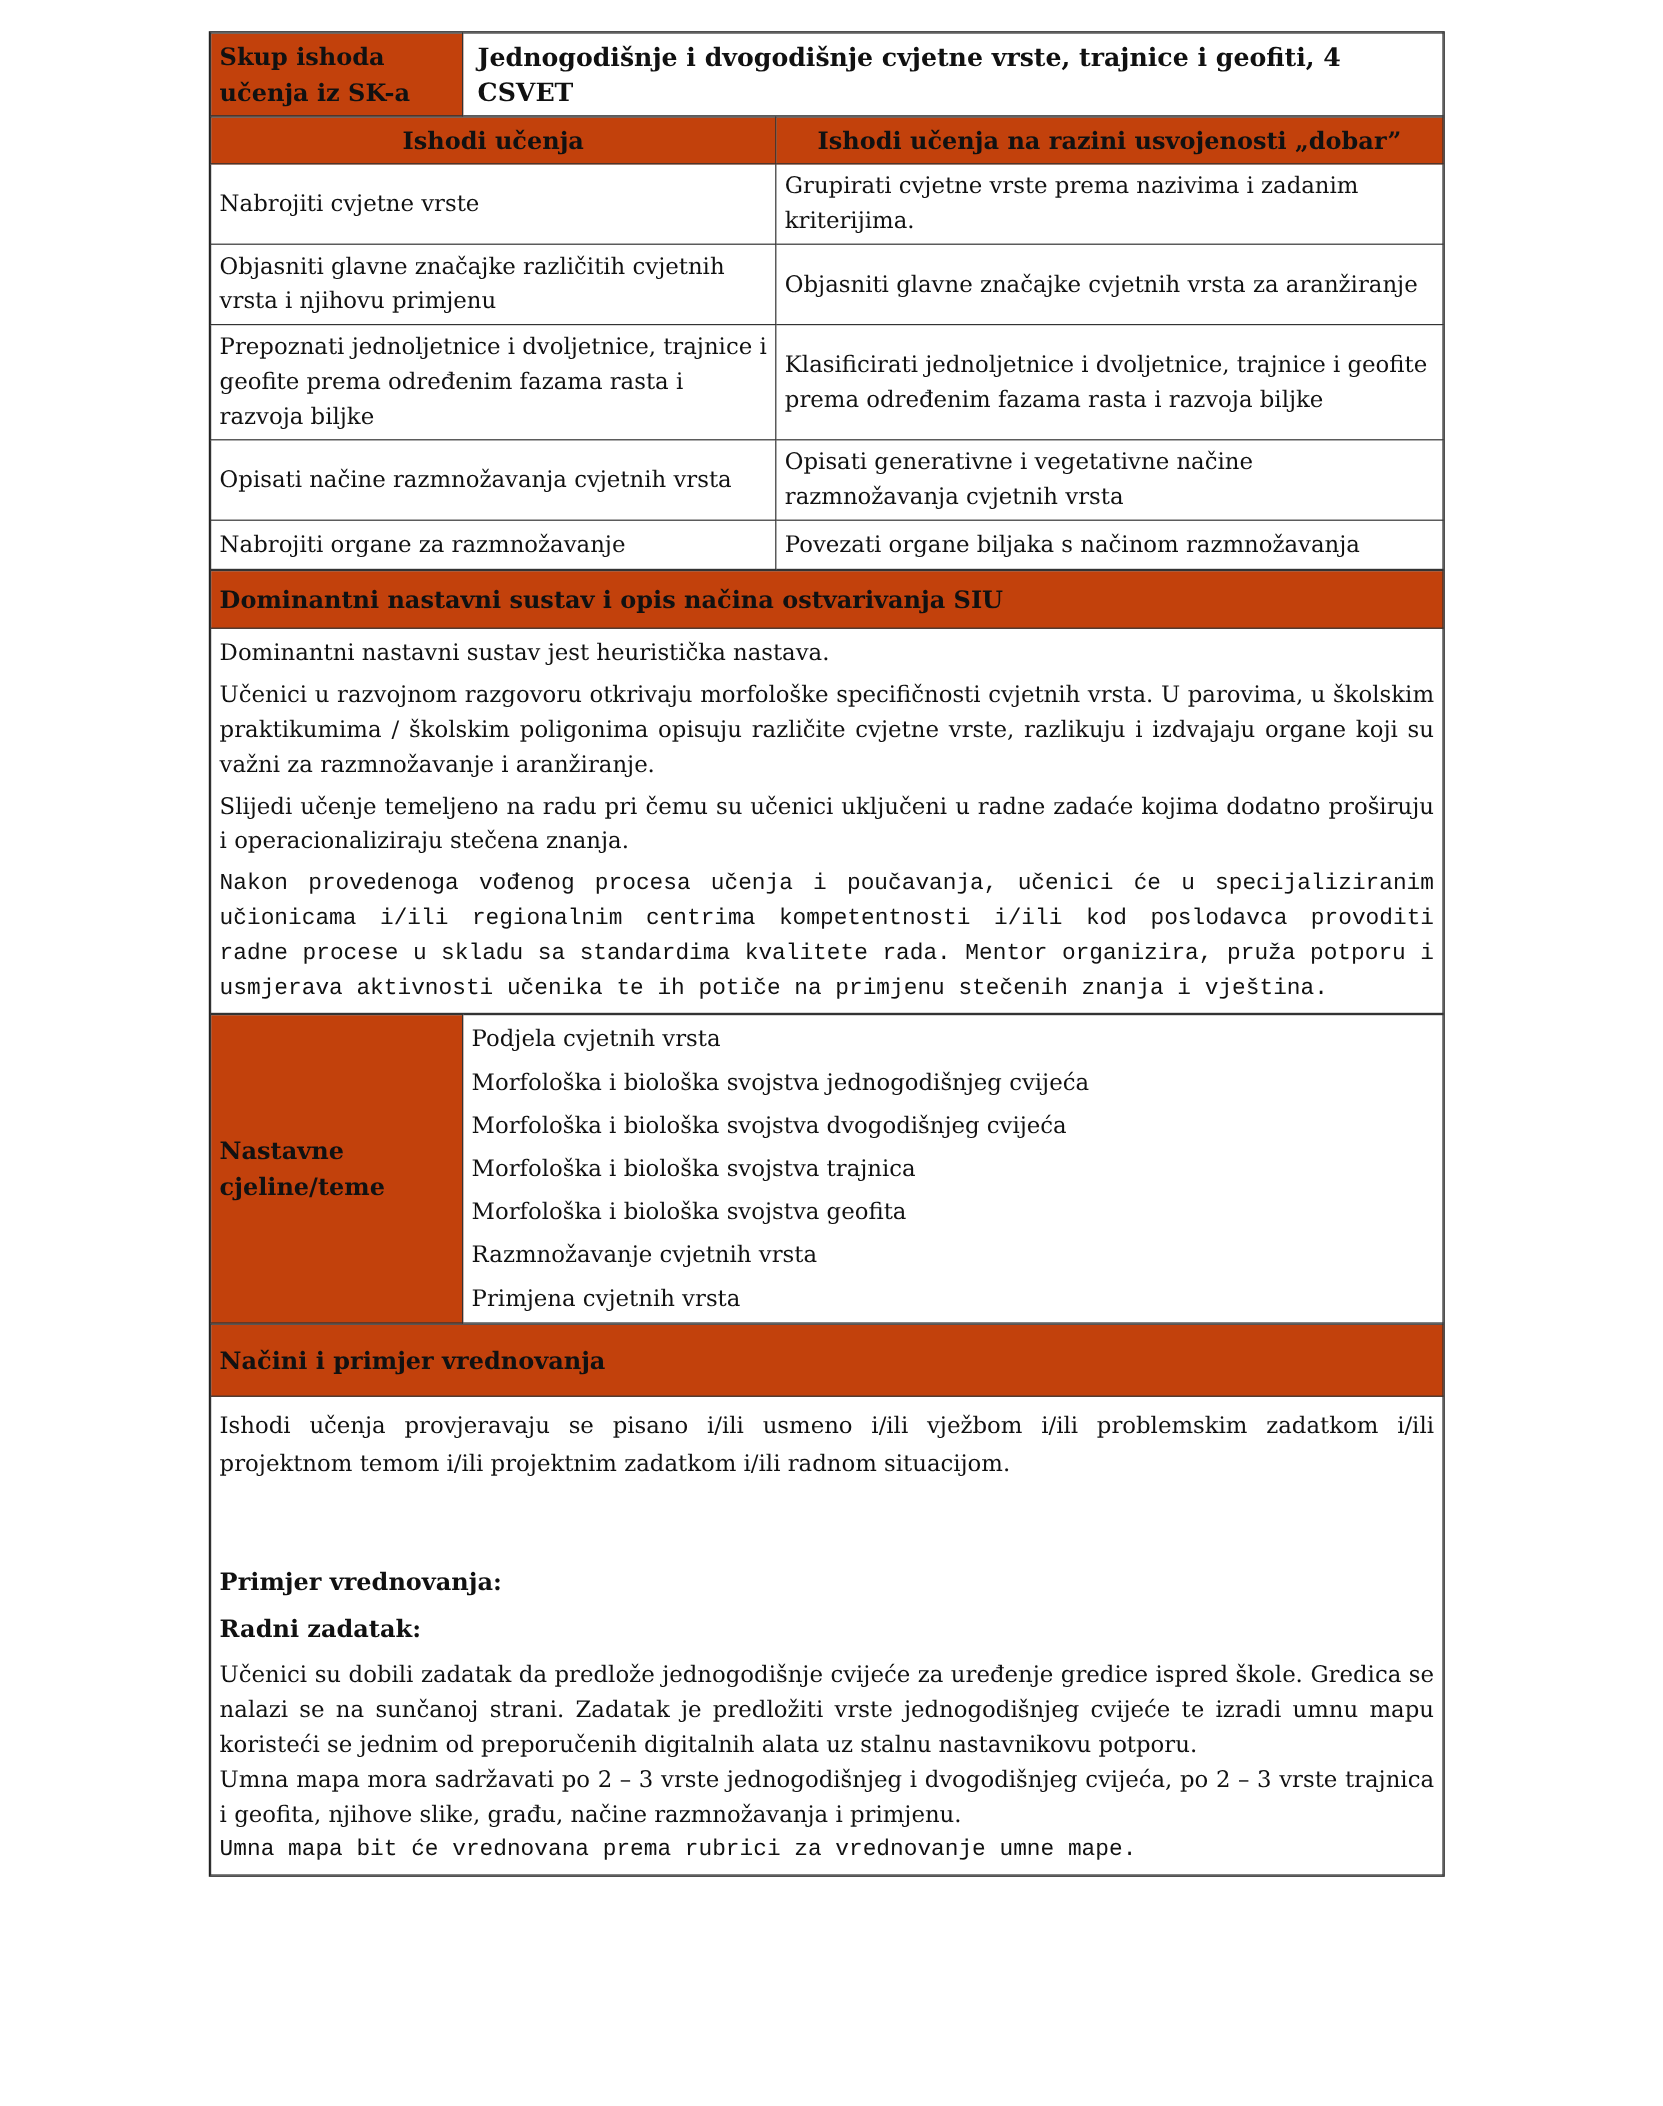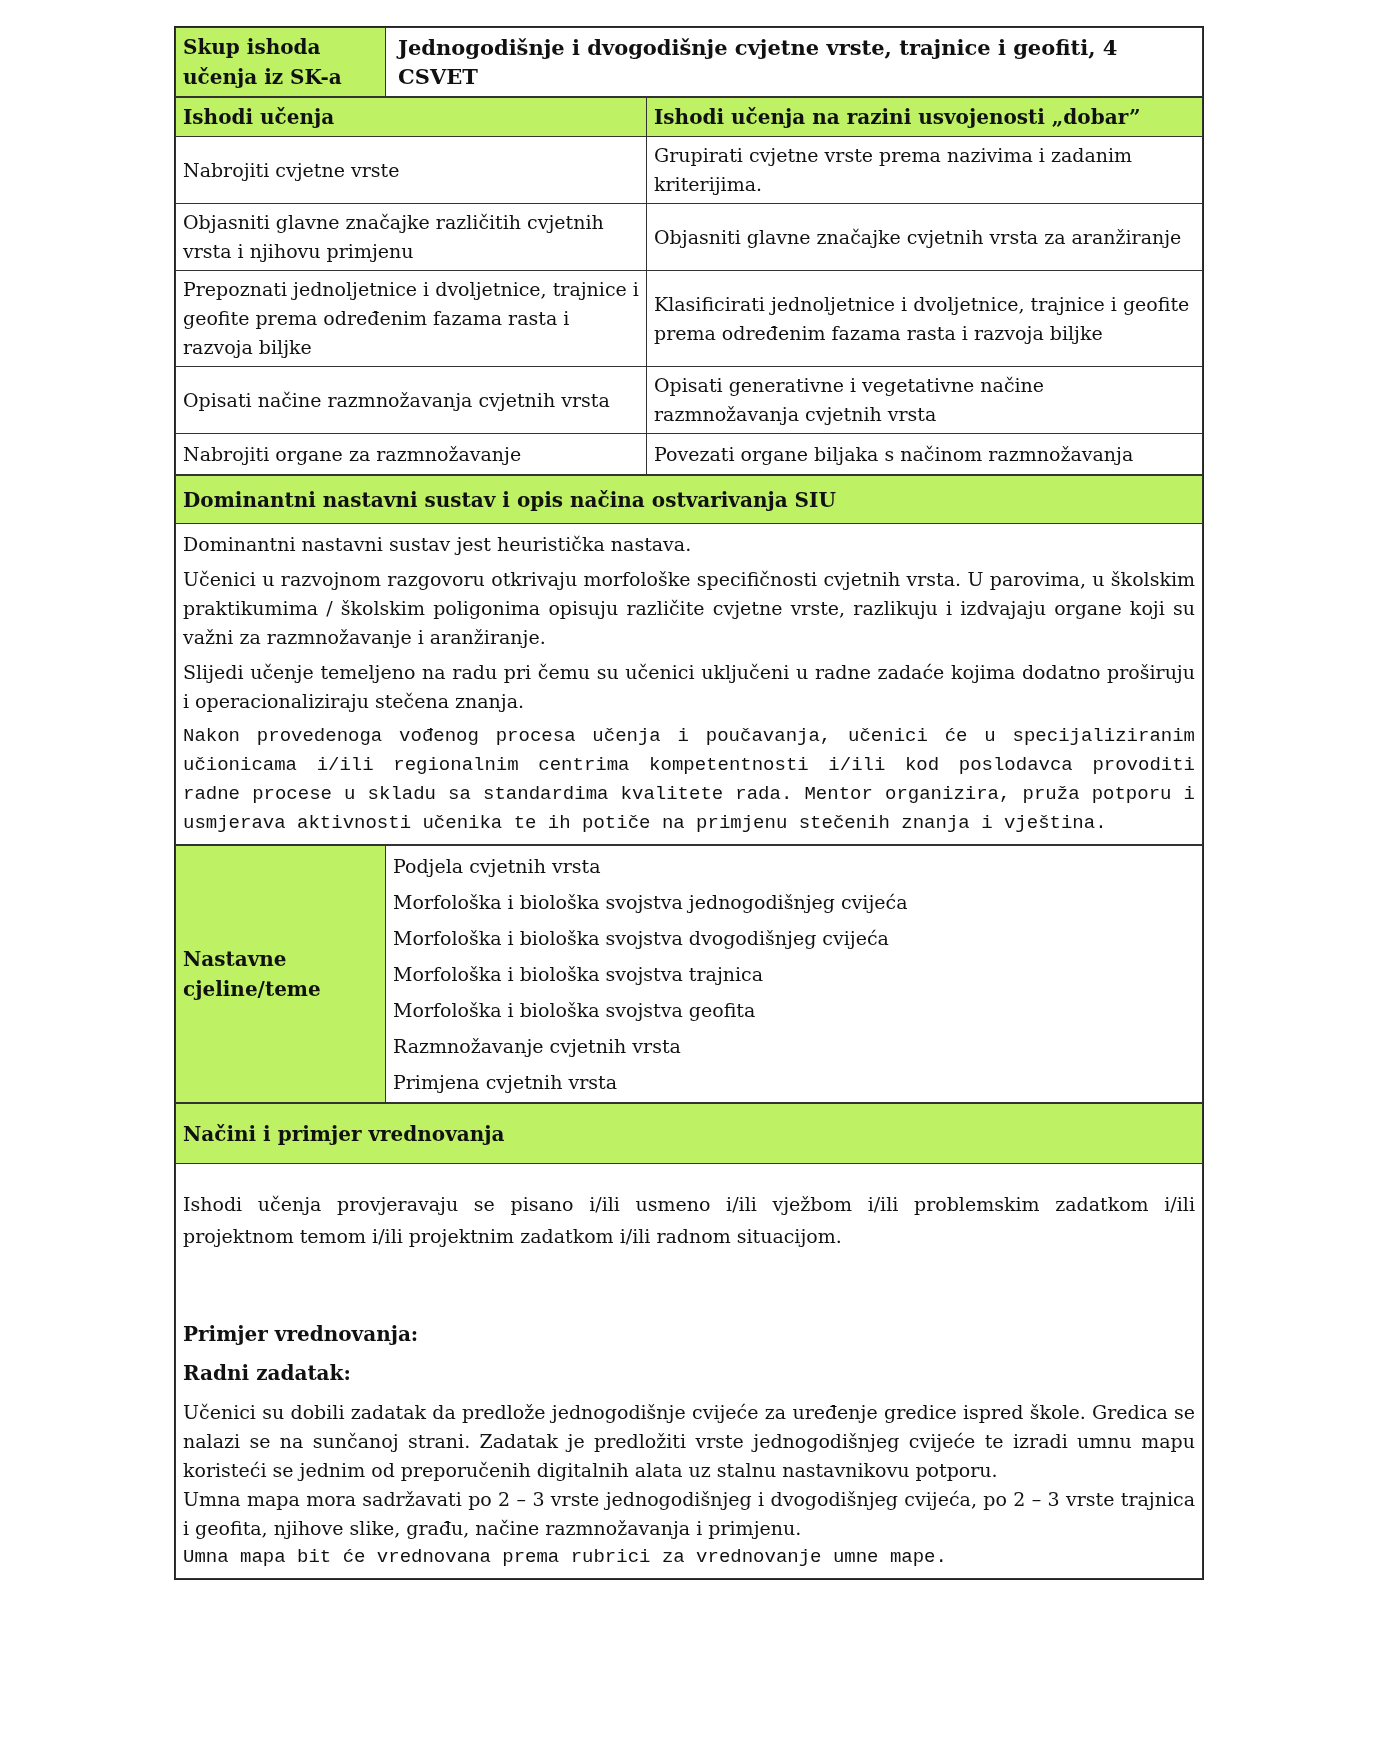--- a/index.html
+++ b/index.html
@@ -16,23 +16,23 @@
   table { border-collapse: collapse; width: 100%; table-layout: fixed; }
   td, th {
     border: 1.3px solid #333;
     padding: 4px 7px;
     font-size: 19px;
     line-height: 29px;
     vertical-align: middle;
     font-weight: normal;
     text-align: left;
   }
-  .blue { background: #bef264; }
+  .blue { background: #c2410c; }
   .bold { font-weight: bold; }
-  .center { }
+  .center { text-align: center; }
   .hdr-label { font-size: 20px; line-height: 30px; }
   .title-val { font-size: 21px; font-weight: bold; padding-left: 12px; }
   .para { margin: 0 0 6px 0; text-align: justify; }
   .para:last-child { margin-bottom: 0; font-family: Liberation Mono, monospace; }
   .topics div { line-height: 36px; }
   .eval p { margin: 0; }
   .eval .sp { height: 58px; }
   .sub { font-weight: bold; font-size: 20px; margin: 10px 0 10px 0 !important; }
 </style>
 </head>
@@ -121,21 +121,21 @@
     </tr>
   </tbody>
     </table>
 
   <table>
     <tbody>
         <tr style="height:60px">
       <td class="blue bold hdr-label">Načini i primjer vrednovanja</td>
     </tr>
     <tr>
-      <td class="eval" style="padding-top:24px;padding-bottom:6px;">
+      <td class="eval" style="padding-top:8px;padding-bottom:6px;">
         <p class="para" style="line-height:32px;">Ishodi učenja provjeravaju se pisano i/ili usmeno i/ili vježbom i/ili problemskim zadatkom i/ili projektnom temom i/ili projektnim zadatkom i/ili radnom situacijom.</p>
         <div class="sp"></div>
         <p class="sub">Primjer vrednovanja:</p>
         <p class="sub">Radni zadatak:</p>
         <p class="para">Učenici su dobili zadatak da predlože jednogodišnje cvijeće za uređenje gredice ispred škole. Gredica se nalazi se na sunčanoj strani. Zadatak je predložiti vrste jednogodišnjeg cvijeće te izradi umnu mapu koristeći se jednim od preporučenih digitalnih alata uz stalnu nastavnikovu potporu.</p>
         <p class="para">Umna mapa mora sadržavati po 2 – 3 vrste jednogodišnjeg i dvogodišnjeg cvijeća, po 2 – 3 vrste trajnica i geofita, njihove slike, građu, načine razmnožavanja i primjenu.</p>
         <p class="para">Umna mapa bit će vrednovana prema rubrici za vrednovanje umne mape.</p>
       </td>
     </tr>
   </tbody>

